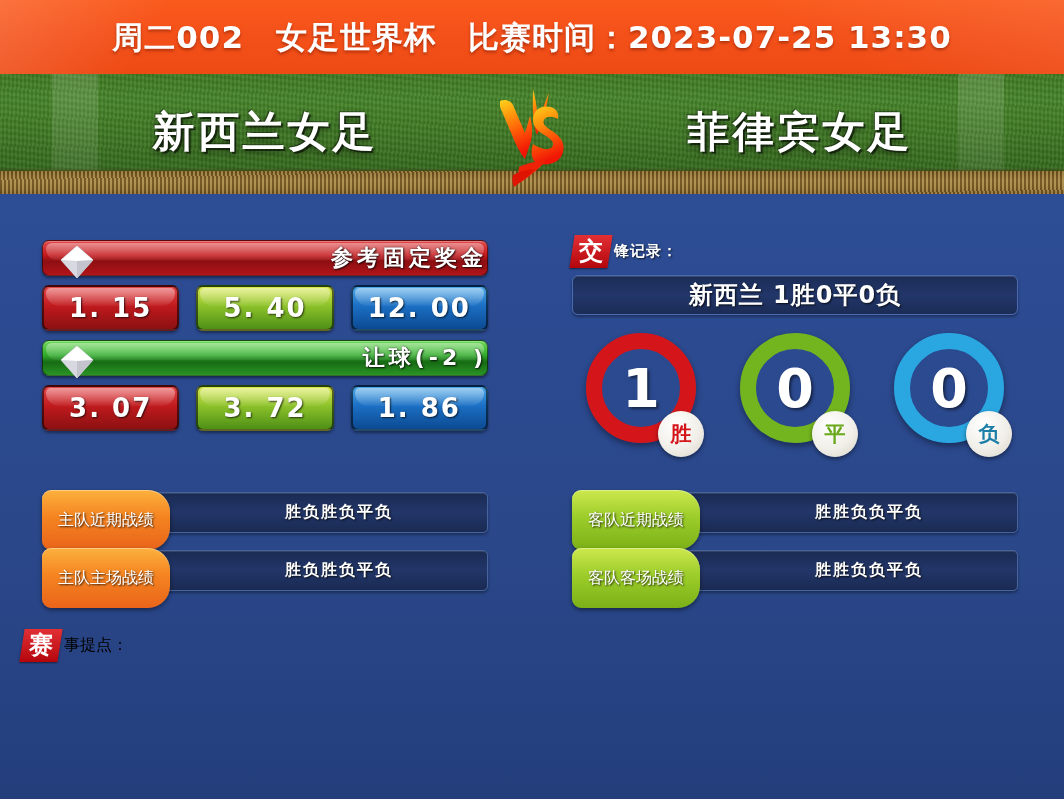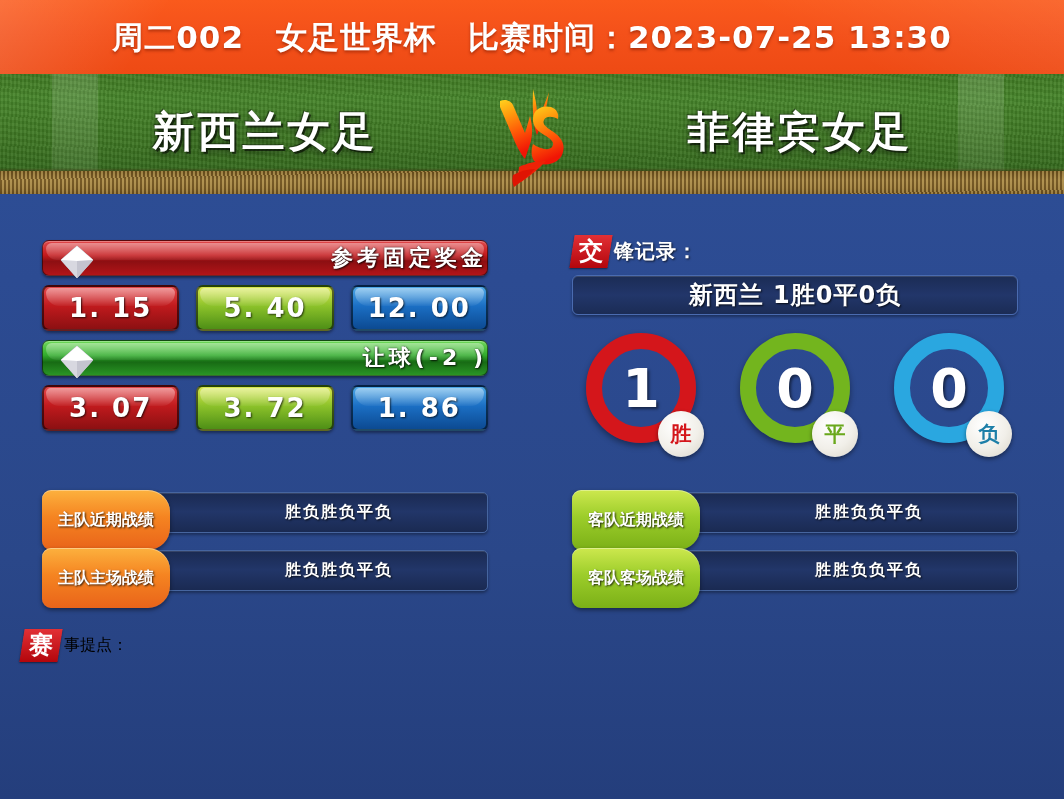--- a/index.html
+++ b/index.html
@@ -130,21 +130,21 @@
   .sec-title { display:flex; align-items:center; height:34px; margin-bottom:7px; }
   .tag-box {
     display:inline-block; background:linear-gradient(180deg,#e23035,#b3060c);
     color:#fff; font-size:24px; font-weight:bold; line-height:32px;
     padding:0 7px; height:33px; margin-right:4px;
     transform:skewX(-9deg);
     box-shadow:0 1px 2px rgba(0,0,0,.5);
   }
   .tag-box > i { display:inline-block; transform:skewX(9deg); font-style:normal; }
   .sec-title .rest {
-    color:#fff; font-size:20px; font-weight:bold; letter-spacing:1px;
+    color:#fff; font-size:15px; font-weight:bold; letter-spacing:1px;
     text-shadow:1px 1px 2px rgba(0,0,0,.7);
   }
 
   .dark-strip {
     height:40px; border-radius:6px;
     background:linear-gradient(180deg,#1b2c55 0%,#22366a 50%,#1b2c55 100%);
     border:1px solid #4a6bb0;
     box-shadow:inset 0 1px 0 rgba(255,255,255,.13), 0 2px 3px rgba(0,0,0,.35);
     display:flex; align-items:center; justify-content:center;
     color:#fff; font-size:24px; font-weight:bold; letter-spacing:1px;
@@ -197,21 +197,21 @@
     display:flex; align-items:center; justify-content:center;
     color:#fff; font-size:16px; font-weight:bold; letter-spacing:2px;
     text-shadow:1px 1px 2px rgba(0,0,0,.85);
     white-space:nowrap;
     padding-left:40px;
   }
   .form-row .tab {
     position:absolute; left:0; top:-2px; width:128px; height:60px;
     border-radius:9px 22px 22px 9px;
     display:flex; align-items:center; justify-content:center;
-    color:#fff; font-size:16px; font-weight:bold; letter-spacing:0px;
+    color:#fff; font-size:16px; font-weight:normal; letter-spacing:0px;
     text-shadow:1px 1px 2px rgba(0,0,0,.8);
     box-shadow:0 2px 4px rgba(0,0,0,.45), inset 0 1px 0 rgba(255,255,255,.35);
     z-index:3; white-space:nowrap;
   }
   .form-row .tab.orange { background:linear-gradient(180deg,#fcb13e 0%,#f58421 45%,#e9641a 100%); }
   .form-row .tab.lime   { background:linear-gradient(180deg,#cde84e 0%,#9ccd2a 45%,#7bb017 100%); }
 
   
   .tips { position:absolute; left:22px; top:434px; width:1020px; }
   .tips .tip-title { display:flex; align-items:center; height:34px; margin-bottom:6px; }

